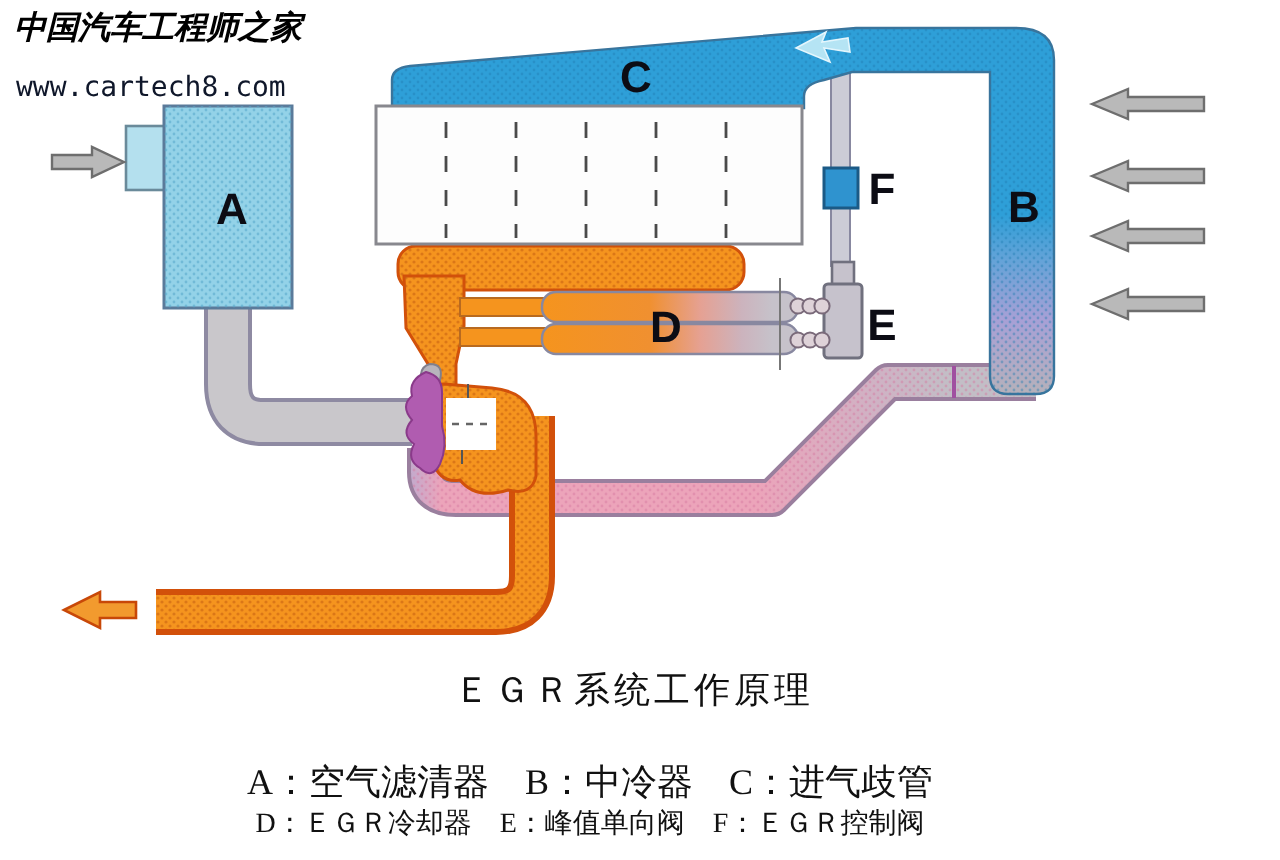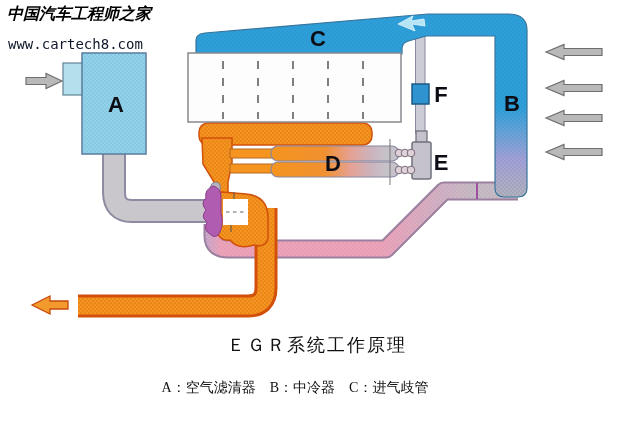--- a/index.html
+++ b/index.html
@@ -6,21 +6,21 @@
   .canvas{position:relative;width:640px;height:430px;background:#fff;overflow:hidden;
           font-family:"Liberation Sans",sans-serif;}
   .site-name{position:absolute;left:7px;top:4px;font-family:"DejaVu Serif",serif;
              font-weight:bold;font-style:italic;font-size:16px;color:#000;letter-spacing:0px;}
   .site-url{position:absolute;left:8px;top:24px;font-family:"DejaVu Sans Mono",monospace;
             font-size:14px;color:#0f172a;margin-top:12px;}
   .diagram-svg{position:absolute;left:0;top:0;}
   .caption{position:absolute;left:0;width:590px;text-align:center;white-space:pre;
            font-family:"Liberation Serif",serif;color:#111;}
   .cap-title{top:333px;font-size:18px;letter-spacing:2px;padding-left:22px;}
-  .cap-l1{top:379px;font-size:14px;}
+  .cap-l1{top:379px;font-size:18px;}
   .cap-l2{top:403px;font-size:14px;}
   svg text.comp{font-family:"Liberation Sans",sans-serif;font-weight:bold;font-size:22px;fill:#0c0c14;}
 </style>
 </head>
 <body>
 
 <div class="canvas">
 
   <div class="site-name">中国汽车工程师之家</div>
   <div class="site-url">www.cartech8.com</div>
@@ -167,14 +167,15 @@
     <text class="comp" x="116" y="112" text-anchor="middle">A</text>
     <text class="comp" x="512" y="111" text-anchor="middle">B</text>
     <text class="comp" x="318" y="46" text-anchor="middle">C</text>
     <text class="comp" x="333" y="171" text-anchor="middle">D</text>
     <text class="comp" x="441" y="170" text-anchor="middle">E</text>
     <text class="comp" x="441" y="102" text-anchor="middle">F</text>
   </svg>
 
   <div class="caption cap-title">ＥＧＲ系统工作原理</div>
   <div class="caption cap-l1">A：空气滤清器　B：中冷器　C：进气歧管</div>
+  <div class="caption cap-l2">D：ＥＧＲ冷却器　E：峰值单向阀　F：ＥＧＲ控制阀</div>
 
 </div>
 
 </body></html>

